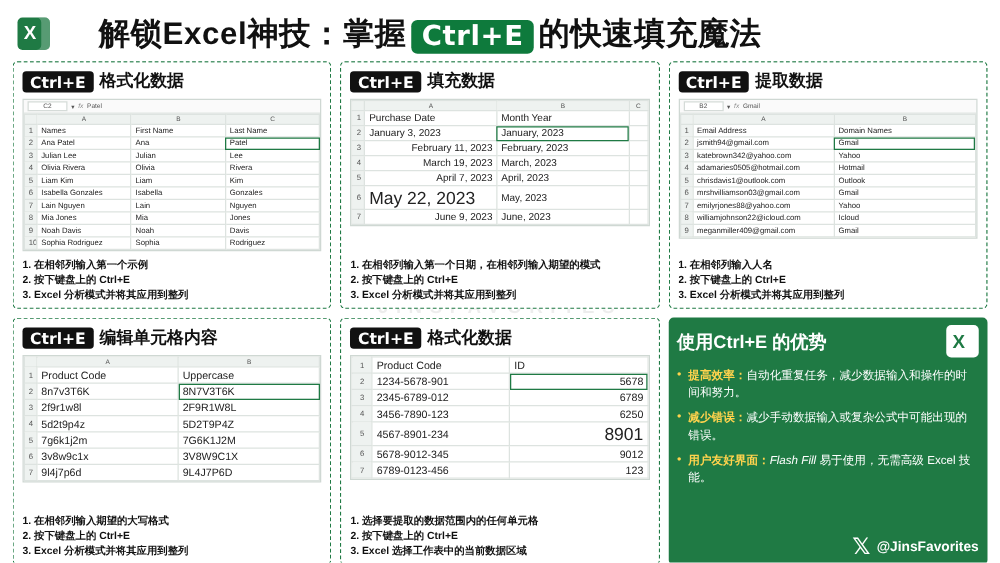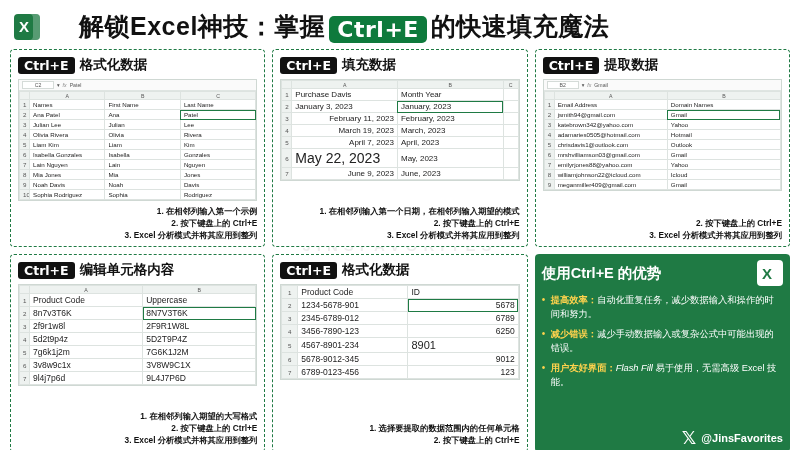--- a/index.html
+++ b/index.html
@@ -116,21 +116,21 @@
     width:9px;font-size:5.2px;
   }
   .bold{font-weight:bold;}
   .sel{outline:1.4px solid #1f7a44;outline-offset:-1.4px;}
   
   .steps{
     font-size:8.3px;line-height:1.45;color:#111;
     font-weight:bold;
     margin-top:auto;
   }
-  .steps div{white-space:nowrap;overflow:hidden;text-overflow:ellipsis;text-align:right;}
+  .steps div{white-space:nowrap;overflow:hidden;text-overflow:ellipsis;}
   
   .adv{
     background:#1f7a44;
     border:none;
     color:#fff;
   }
   .adv .adv-head{
     display:flex;align-items:center;justify-content:space-between;
     margin-bottom:7px;
   }
@@ -286,21 +286,21 @@
         <table>
           <tbody>
               <tr class="colhdr">
             <td class="rowhdr"></td>
             <td>A</td>
             <td>B</td>
             <td style="width:14px">C</td>
           </tr>
           <tr>
             <td class="rowhdr">1</td>
-            <td class="bold" style="font-size:8px">Purchase Davis</td>
+            <td class="bold" style="font-size:8px">Purchase Date</td>
             <td class="bold" style="font-size:8px">Month Year</td>
             <td></td>
           </tr>
           <tr>
                 <td class="rowhdr">2</td>
                 <td style="font-size:8px;text-align:left">January 3, 2023</td>
                 <td class="sel" style="font-size:8px">January, 2023</td>
                 <td></td>
               </tr>
           <tr>
@@ -404,20 +404,21 @@
               </tr>
           <tr>
                 <td class="rowhdr">9</td>
                 <td>meganmiller409@gmail.com</td>
                 <td>Gmail</td>
               </tr>
         </tbody>
           </table>
       </div>
       <div class="steps">
+        <div>1. 在相邻列输入人名</div>
         <div>2. 按下键盘上的 Ctrl+E</div>
         <div>3. Excel 分析模式并将其应用到整列</div>
       </div>
     </div>
 
     <div class="card">
       <div class="card-title">
         <span class="tag">Ctrl+E</span>
         <span class="card-title-text">编辑单元格内容</span>
       </div>
@@ -498,38 +499,39 @@
                 <td style="font-size:8.5px;text-align:right">6789</td>
               </tr>
           <tr>
                 <td class="rowhdr">4</td>
                 <td style="font-size:8.5px">3456-7890-123</td>
                 <td style="font-size:8.5px;text-align:right">6250</td>
               </tr>
           <tr>
                 <td class="rowhdr">5</td>
                 <td style="font-size:8.5px">4567-8901-234</td>
-                <td style="font-size:11px;">8901</td>
+                <td style="font-size:14px;text-align:right">8901</td>
               </tr>
           <tr>
                 <td class="rowhdr">6</td>
                 <td style="font-size:8.5px">5678-9012-345</td>
                 <td style="font-size:8.5px;text-align:right">9012</td>
               </tr>
           <tr>
                 <td class="rowhdr">7</td>
                 <td style="font-size:8.5px">6789-0123-456</td>
                 <td style="font-size:8.5px;text-align:right">123</td>
               </tr>
         </tbody>
           </table>
       </div>
       <div class="steps">
         <div>1. 选择要提取的数据范围内的任何单元格</div>
         <div>2. 按下键盘上的 Ctrl+E</div>
+        <div>3. Excel 选择工作表中的当前数据区域</div>
       </div>
     </div>
 
     <div class="card adv">
       <div class="adv-head">
         <span class="adv-title">使用Ctrl+E 的优势</span>
         <span class="xl-logo">
             <span>X</span>
           </span>
       </div>

